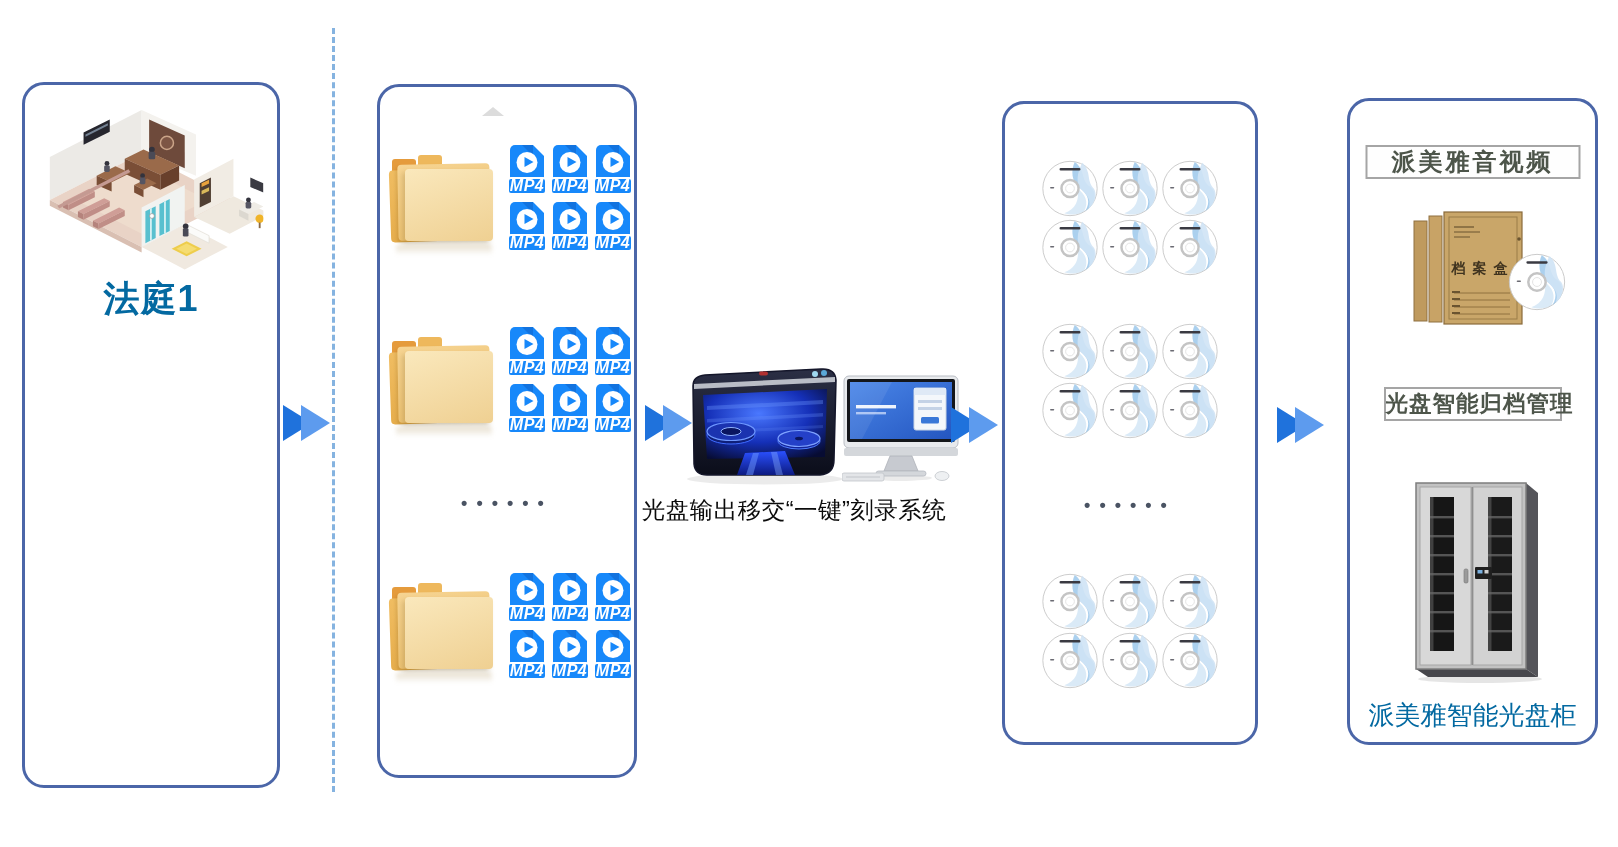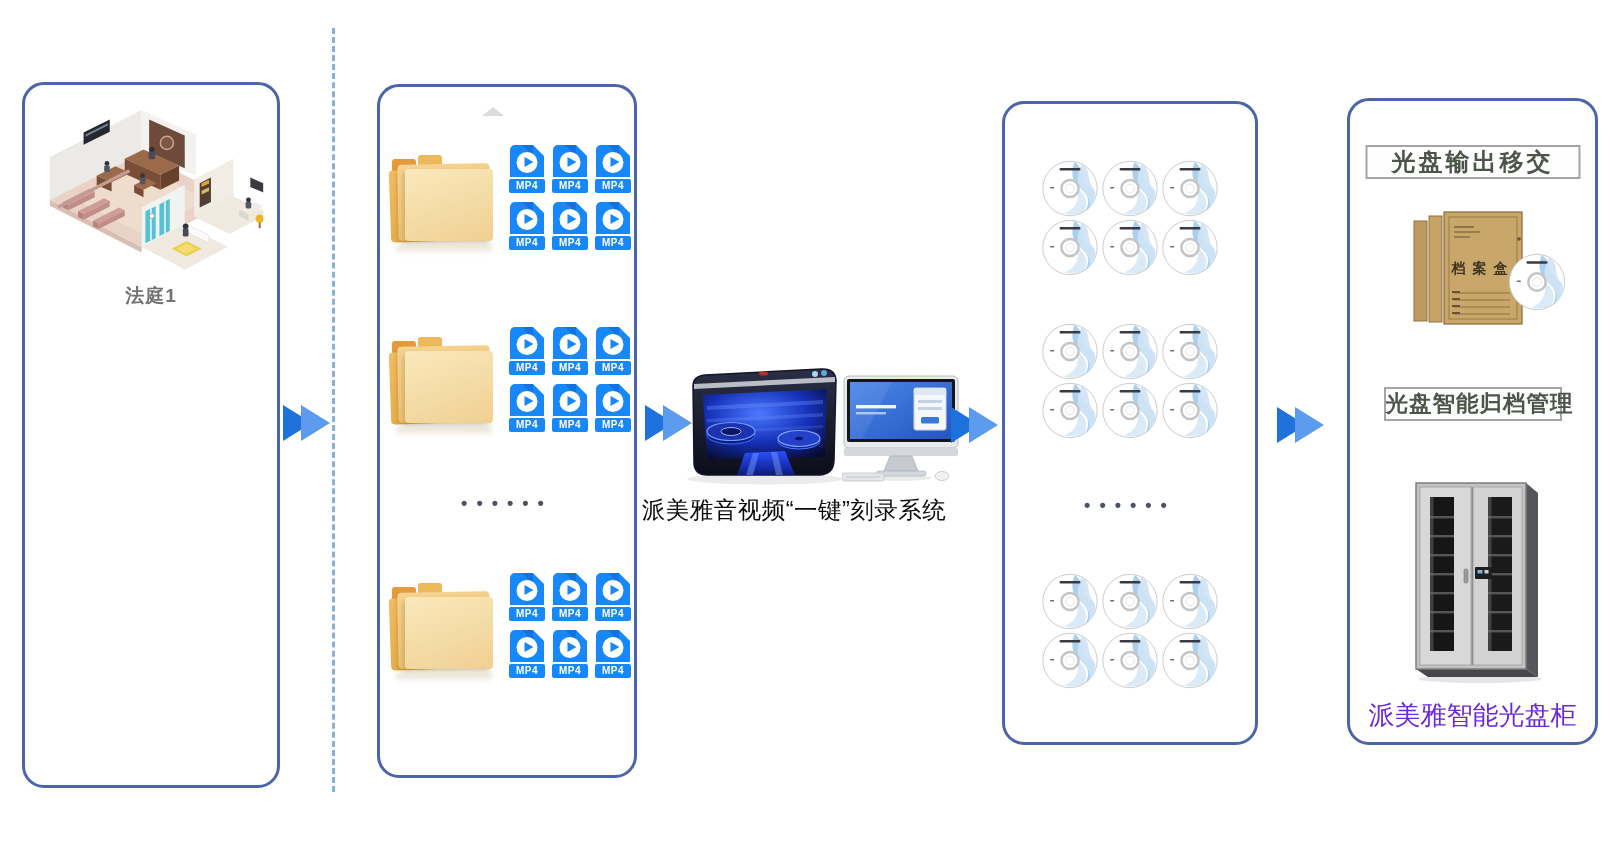--- a/index.html
+++ b/index.html
@@ -2,21 +2,21 @@
 <html><head>
 <meta charset="utf-8">
 <style>
   html,body{margin:0;padding:0;background:#fff;}
   .stage{position:relative;width:1618px;height:847px;background:#fff;overflow:hidden;
          font-family:"Liberation Sans","DejaVu Sans",sans-serif;}
   .panel{position:absolute;border:3px solid #4b66a8;border-radius:22px;background:#fff;box-sizing:border-box;}
   #panel-courts{left:22px;top:82px;width:258px;height:706px;display:flex;flex-direction:column;
                 justify-content:space-between;padding:12px 6px 8px;}
   .court-block{display:flex;flex-direction:column;align-items:center;}
-  .court-label{font-size:19px;font-weight:bold;color:#737373;margin-top:8px;letter-spacing:1px;}
+  .court-label{font-size:36px;font-weight:bold;color:#0369a1;margin-top:0px;letter-spacing:1px;}
   .divider{position:absolute;left:332px;top:28px;height:764px;border-left:3px dashed #85b3e0;}
   
   .darr{position:absolute;width:48px;height:36px;}
   .darr .t1,.darr .t2{position:absolute;top:0;width:0;height:0;
        border-top:18px solid transparent;border-bottom:18px solid transparent;}
   .darr .t1{left:0;border-left:29px solid #1f72dc;}
   .darr .t2{left:18px;border-left:29px solid #5d9bee;}
   
   #panel-files{left:377px;top:84px;width:260px;height:694px;}
   .notch{position:absolute;left:102px;top:20px;width:0;height:0;border-left:11px solid transparent;
@@ -29,40 +29,40 @@
   .f-mid{position:absolute;left:10px;top:13px;width:92px;height:76px;background:linear-gradient(165deg,#f6d492,#ecc06e);border-radius:4px;transform:rotate(-1deg);box-shadow:-2px 2px 3px rgba(120,90,30,.18);}
   .f-front{position:absolute;left:17px;top:18px;width:88px;height:72px;background:linear-gradient(160deg,#fae8bc,#efd092);border-radius:4px;box-shadow:-3px 3px 5px rgba(120,90,30,.22);}
   .f-refl{position:absolute;left:8px;bottom:-8px;width:96px;height:10px;background:linear-gradient(rgba(170,140,80,.28),rgba(170,140,80,0));filter:blur(2px);}
   .mp4-grid{display:grid;grid-template-columns:repeat(3,38px);gap:7px 5px;}
   .mp4{position:relative;width:38px;height:50px;}
   .mp4 .file{position:absolute;left:2px;right:2px;top:0;bottom:11px;background:#1788fa;border-radius:5px;}
   .mp4 .ear{position:absolute;top:0;right:2px;width:0;height:0;border-style:solid;border-width:0 11px 11px 0;border-color:transparent #fff transparent transparent;}
   .mp4 .fold{position:absolute;top:0px;right:13px;width:0;height:0;border-style:solid;border-width:11px 0 0 11px;border-color:#0f63c8 transparent transparent transparent;opacity:.55;}
   .mp4 .play{position:absolute;top:7px;left:50%;transform:translateX(-50%);width:21px;height:21px;background:#fff;border-radius:50%;}
   .mp4 .play::after{content:'';position:absolute;left:8px;top:5px;width:0;height:0;border-top:5.5px solid transparent;border-bottom:5.5px solid transparent;border-left:9px solid #1788fa;}
-  .mp4 .badge{position:absolute;left:-1px;right:-1px;bottom:0;height:14px;background:#1788fa;border:2px solid #fff;border-radius:4px;color:#fff;font-size:10px;font-weight:bold;text-align:center;line-height:14px;letter-spacing:.5px;}
+  .mp4 .badge{position:absolute;left:-1px;right:-1px;bottom:0;height:14px;background:#1788fa;border:2px solid #fff;border-radius:4px;color:#fff;font-size:16px;font-weight:bold;text-align:center;line-height:14px;letter-spacing:.5px;font-style:italic;}
   .ellipsis{position:absolute;width:100%;text-align:center;font-size:18px;font-weight:bold;letter-spacing:9px;color:#4a5363;}
   
   .machine-wrap{position:absolute;left:683px;top:364px;width:164px;height:122px;}
   .monitor-wrap{position:absolute;left:842px;top:374px;width:118px;height:108px;}
   .burner-caption{position:absolute;left:620px;top:494px;width:348px;text-align:center;
       font-size:23.5px;font-weight:500;color:#0b0b0b;letter-spacing:.5px;white-space:nowrap;}
   
   #panel-discs{left:1002px;top:101px;width:256px;height:644px;}
   .disc-grid{position:absolute;left:50%;transform:translateX(-50%);display:grid;grid-template-columns:repeat(3,57px);gap:2px 3px;}
   .disc{width:57px;height:57px;display:block;}
   
   #panel-archive{left:1347px;top:98px;width:251px;height:647px;}
   .label-box{position:absolute;left:50%;transform:translateX(-50%);border:2px solid #a5a5a5;background:#fefefe;
       color:#4d554a;font-weight:bold;text-align:center;box-sizing:border-box;white-space:nowrap;}
   #label-transfer{top:44px;width:215px;height:34px;font-size:24px;line-height:30px;letter-spacing:3px;}
   #label-manage{top:286px;width:178px;height:34px;font-size:22.5px;line-height:30px;letter-spacing:1px;}
   .archive-wrap{position:absolute;left:38px;top:104px;width:182px;height:132px;}
   .cabinet-wrap{position:absolute;left:60px;top:374px;width:134px;height:210px;}
-  .cabinet-caption{position:absolute;left:0;top:597px;width:100%;text-align:center;font-size:26px;font-weight:500;color:#6d28d9;white-space:nowrap;}
+  .cabinet-caption{position:absolute;left:0;top:597px;width:100%;text-align:center;font-size:26px;font-weight:500;color:#0369a1;white-space:nowrap;}
   svg{display:block;}
   .hidden-defs{position:absolute;width:0;height:0;overflow:hidden;}
 </style>
 </head>
 <body>
 
 <svg class="hidden-defs" aria-hidden="true">
   <defs>
     <linearGradient id="bodyGrad" x1="0" y1="0" x2="0" y2="1">
       <stop offset="0" stop-color="#2b2f45"></stop>
@@ -390,21 +390,21 @@
       <rect x="79" y="43" width="18" height="6.5" rx="1.5" fill="#3a78d8"></rect>
       <rect x="2" y="74" width="114" height="8" rx="2" fill="#d4d7db"></rect>
       <polygon points="48,82 70,82 76,97 42,97" fill="#c7cad0" stroke="#aeb2b9" stroke-width=".8"></polygon>
       <rect x="34" y="97" width="50" height="5" rx="2.5" fill="#d4d7db" stroke="#b5b9c0" stroke-width=".8"></rect>
       <rect x="0" y="99" width="42" height="8" rx="2" fill="#e3e5e8" stroke="#c2c5ca" stroke-width=".8"></rect>
       <line x1="4" y1="103" x2="38" y2="103" stroke="#c2c5ca" stroke-width="1"></line>
       <ellipse cx="100" cy="102" rx="7" ry="4.5" fill="#eef0f2" stroke="#c2c5ca" stroke-width=".8"></ellipse>
     </svg>
   </div>
 
-  <div class="burner-caption">派美雅音视频“一键”刻录系统</div>
+  <div class="burner-caption">光盘输出移交“一键”刻录系统</div>
 
   <div class="darr" style="left:951px;top:407px;">
       <div class="t1"></div>
       <div class="t2"></div>
     </div>
 
   <div class="panel" id="panel-discs">
     <div class="disc-grid" style="top:56px;">
       <svg class="disc">
           <use href="#disc-sym"></use>
@@ -467,21 +467,21 @@
         </svg>
     </div>
   </div>
 
   <div class="darr" style="left:1277px;top:407px;">
       <div class="t1"></div>
       <div class="t2"></div>
     </div>
 
   <div class="panel" id="panel-archive">
-    <div class="label-box" id="label-transfer">光盘输出移交</div>
+    <div class="label-box" id="label-transfer">派美雅音视频</div>
 
     <div class="archive-wrap">
       <svg width="182" height="132" viewBox="0 0 182 132">
         <rect x="26" y="16" width="13" height="100" fill="#bf9a5e" stroke="#8f7040" stroke-width="1"></rect>
         <rect x="41" y="11" width="13" height="106" fill="#c8a366" stroke="#8f7040" stroke-width="1"></rect>
         <rect x="56" y="7" width="78" height="112" fill="#c9a669" stroke="#8a6b3b" stroke-width="1.2"></rect>
         <rect x="61" y="12" width="68" height="102" fill="none" stroke="#9a7c48" stroke-width="1"></rect>
         <line x1="66" y1="22" x2="86" y2="22" stroke="#6a5430" stroke-width="1.2"></line>
         <line x1="66" y1="27" x2="92" y2="27" stroke="#6a5430" stroke-width="1"></line>
         <line x1="66" y1="32" x2="82" y2="32" stroke="#6a5430" stroke-width="1"></line>

